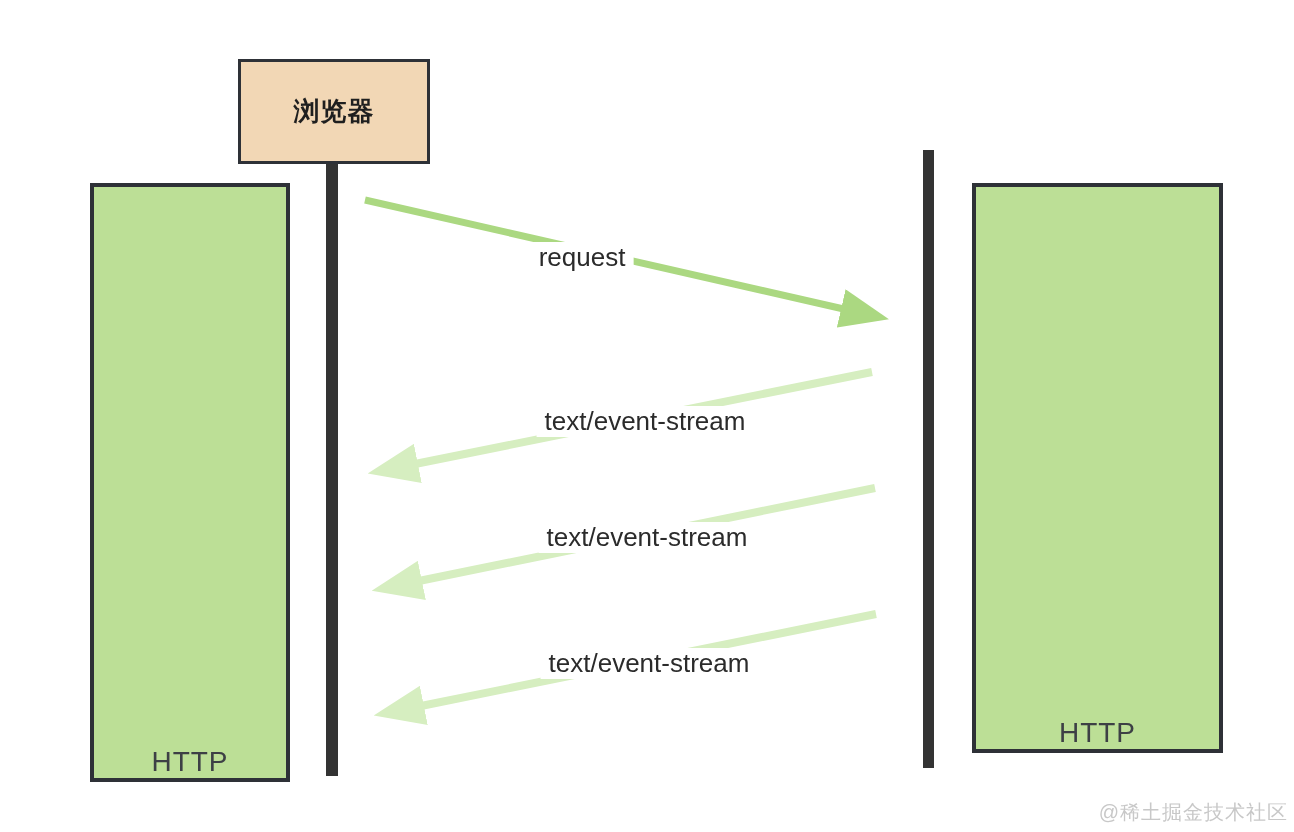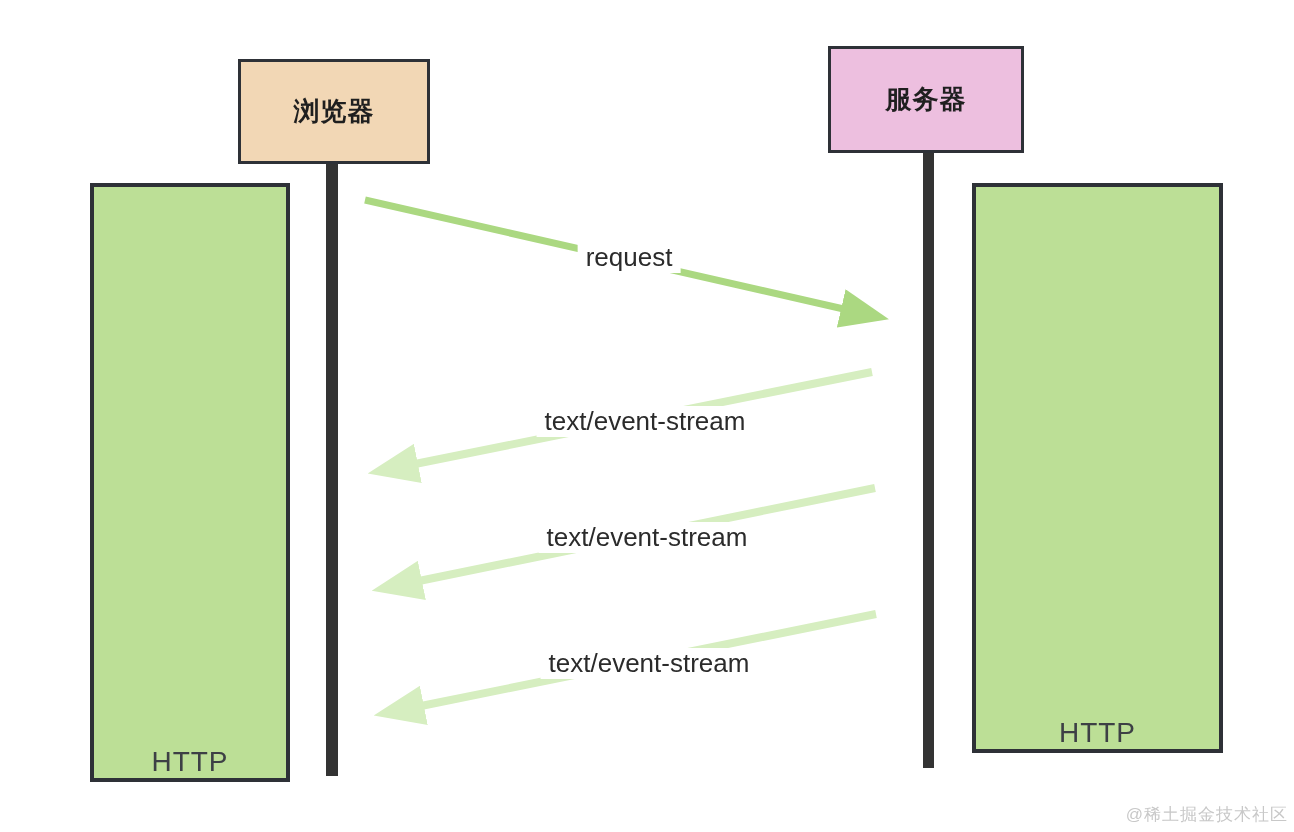--- a/index.html
+++ b/index.html
@@ -63,30 +63,30 @@
   
   .msg-label {
     position: absolute;
     transform: translateX(-50%);
     background: #ffffff;
     padding: 0 8px;
     font-size: 26px;
     color: #2b2b2b;
     white-space: nowrap;
   }
-  .msg-label.request { left: 582px; top: 242px; margin-left: 47px; }
+  .msg-label.request { left: 582px; top: 242px; }
   .msg-label.tes1    { left: 645px; top: 406px; }
   .msg-label.tes2    { left: 647px; top: 522px; }
   .msg-label.tes3    { left: 649px; top: 648px; }
 
   .watermark {
     position: absolute;
     right: 6px;
     bottom: 6px;
-    font-size: 17px;
+    font-size: 20px;
     color: #c8c8c8;
     letter-spacing: 1px;
   }
 </style>
 </head>
 <body>
 
 <div class="canvas">
 
   <div class="lifeline left"></div>
@@ -119,19 +119,16 @@
   </svg>
 
   <div class="msg-label request">request</div>
   <div class="msg-label tes1">text/event-stream</div>
   <div class="msg-label tes2">text/event-stream</div>
   <div class="msg-label tes3">text/event-stream</div>
 
   <div class="node-box browser">
     <span>浏览器</span>
   </div>
-  <div class="node-box server">
-    <span>服务器</span>
-  </div>
 
   <div class="watermark">@稀土掘金技术社区</div>
 
 </div>
 
 </body></html>

